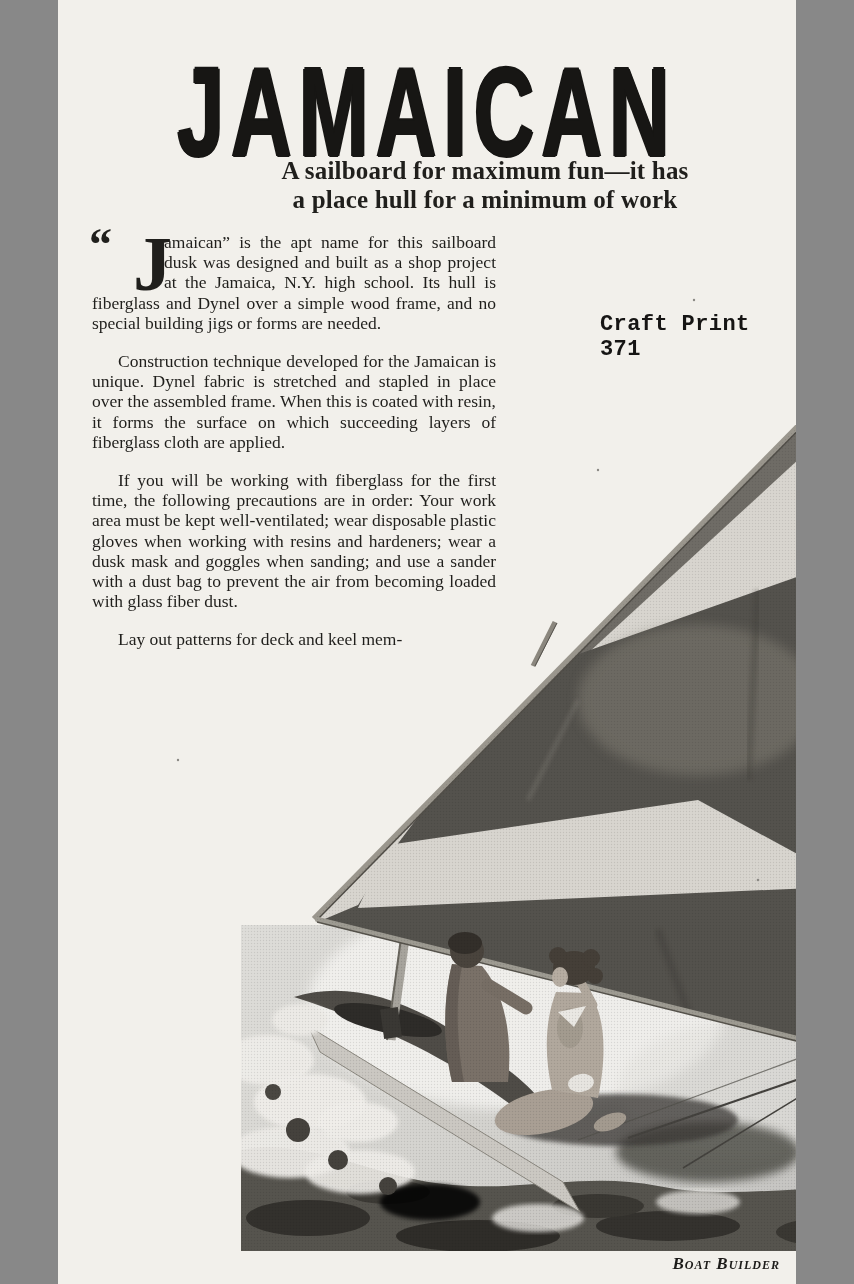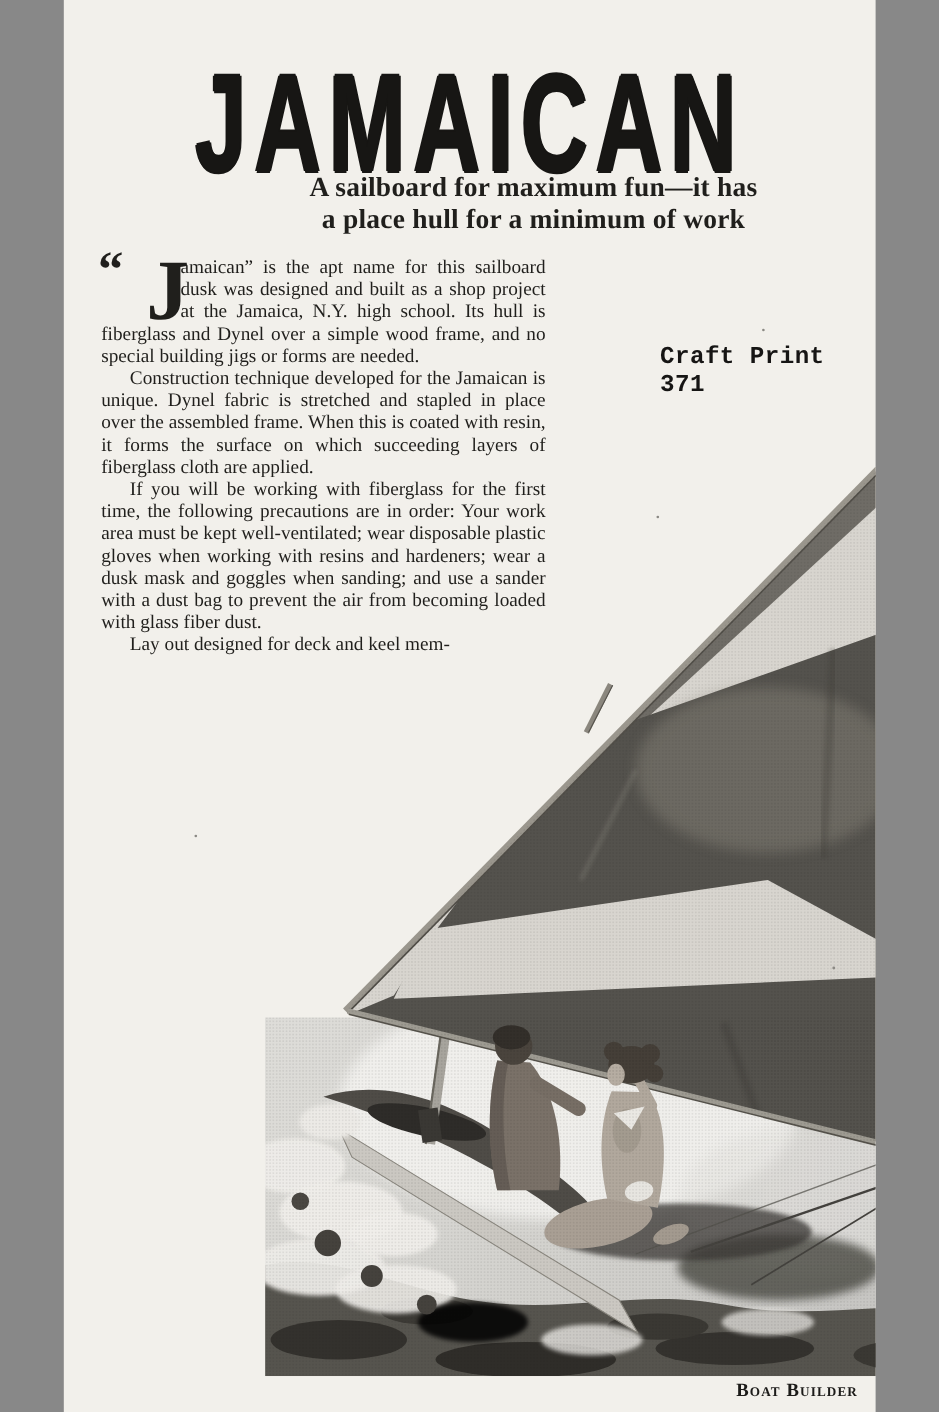--- a/index.html
+++ b/index.html
@@ -22,21 +22,21 @@
     font-weight:bold;font-size:25px;line-height:29px;color:#201f1c;
     letter-spacing:.2px;
   }
   
   .column{
     position:absolute;left:34px;top:232px;width:404px;
     font-size:17.5px;line-height:20.2px;text-align:justify;
     color:#201f1c;
   }
   .column p{margin:0;}
-  .column p.indent{text-indent:26px;}
+  .column p.indent{text-indent:26px;margin-top:18px;}
   .dropcap{float:left;width:72px;height:58px;position:relative;}
   .dc-quote{
     position:absolute;left:-3px;top:-10px;
     font-weight:bold;font-size:46px;letter-spacing:-8px;line-height:1;
   }
   .dc-letter{
     position:absolute;left:41px;top:-7px;
     font-weight:bold;font-size:78px;line-height:1;
   }
   
@@ -48,21 +48,21 @@
   
   .photo-wrap{position:absolute;left:0;top:0;width:854px;height:1284px;}
   
   .folio{
     position:absolute;left:19px;top:1300px;
     font-weight:bold;font-size:19px;color:#1c1b19;
   }
   .magname{
     position:absolute;right:16px;top:1254px;
     font-weight:bold;font-size:17px;font-variant:small-caps;
-    letter-spacing:1px;color:#1c1b19;
+    letter-spacing:1px;color:#1c1b19;font-style:italic;
   }
 </style>
 </head>
 <body>
 
 <div id="page">
 
   <div class="title">JAMAICAN</div>
   <div class="subtitle">
     <div>A sailboard for maximum fun—it has</div>
@@ -214,21 +214,21 @@
 
   <div class="column">
     <p>
       <span class="dropcap">
           <span class="dc-quote">“</span>
           <span class="dc-letter">J</span>
         </span><span>amaican” is the apt name for this sailboard dusk was designed and built as a shop project at the Jamaica, N.Y. high school. Its hull is fiberglass and Dynel over a simple wood frame, and no special building jigs or forms are needed.</span>
     </p>
     <p class="indent">Construction technique developed for the Jamaican is unique. Dynel fabric is stretched and stapled in place over the assembled frame. When this is coated with resin, it forms the surface on which succeeding layers of fiberglass cloth are applied.</p>
     <p class="indent">If you will be working with fiberglass for the first time, the following precautions are in order: Your work area must be kept well-ventilated; wear disposable plastic gloves when working with resins and hardeners; wear a dusk mask and goggles when sanding; and use a sander with a dust bag to prevent the air from becoming loaded with glass fiber dust.</p>
-    <p class="indent">Lay out designed for deck and keel mem-</p>
+    <p class="indent">Lay out patterns for deck and keel mem-</p>
   </div>
 
   <div class="craft-print">Craft Print 371</div>
 
   <div class="folio">88</div>
   <div class="magname">Boat Builder</div>
 
 </div>
 
 </body></html>

